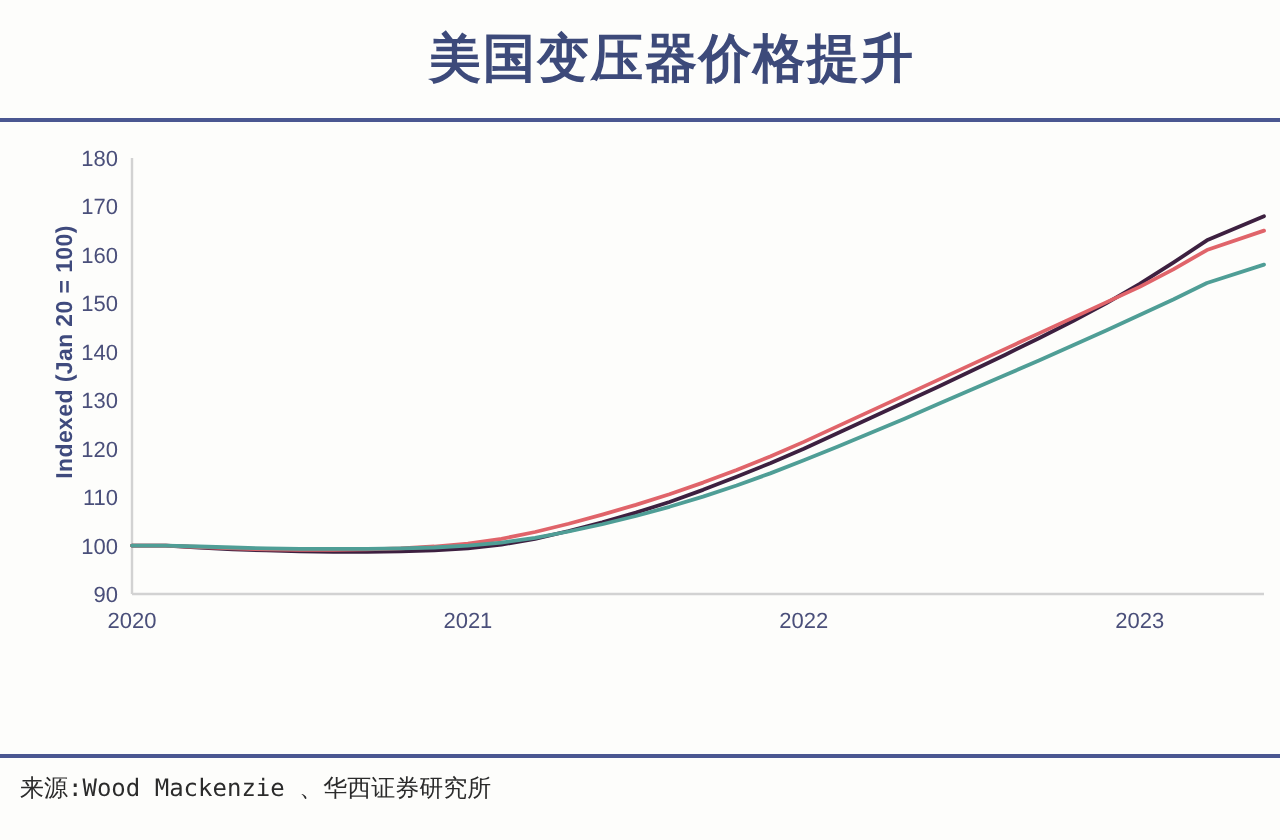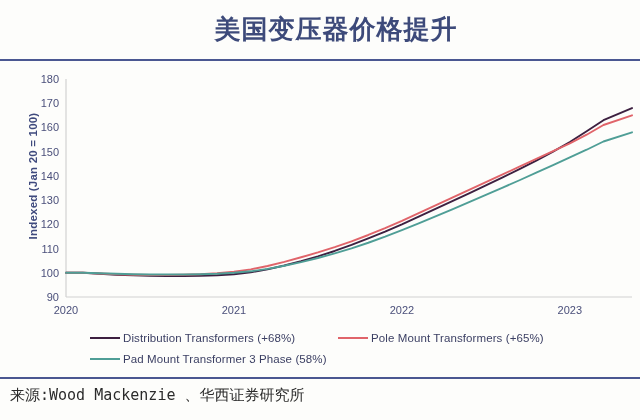--- a/index.html
+++ b/index.html
@@ -106,21 +106,21 @@
     color: #3b3f63;
     letter-spacing: 0.1px;
   }
 
   
   .source {
     position: absolute;
     left: 10px;
     top: 386px;
     font-family: "DejaVu Sans Mono", "Liberation Mono", monospace;
-    font-size: 15px;
+    font-size: 12px;
     color: #2b2b2b;
     letter-spacing: 0;
     white-space: nowrap;
   }
 
   .tick-text {
     font-family: "Liberation Sans", sans-serif;
     font-size: 11px;
     fill: #4a4f7a;
   }
@@ -160,32 +160,18 @@
       <line id="axis-left" x1="66" y1="17" x2="66" y2="235" stroke="#d2d2d2" stroke-width="1.2"></line>
       <line id="axis-bottom" x1="66" y1="235" x2="632" y2="235" stroke="#d2d2d2" stroke-width="1.2"></line>
       <g id="series-paths">
           <path d="M66.00,210.78 L82.80,210.78 L99.59,211.75 L116.39,212.72 L133.18,213.20 L149.98,213.68 L166.77,213.93 L183.57,213.93 L200.36,213.68 L217.16,213.20 L233.95,212.23 L250.75,210.29 L267.54,207.39 L284.34,203.51 L301.13,199.15 L317.93,194.31 L334.72,188.98 L351.52,182.92 L368.31,176.38 L385.11,169.60 L401.91,162.33 L418.70,154.58 L435.50,146.83 L452.29,139.08 L469.09,131.33 L485.88,123.34 L502.68,115.34 L519.47,107.11 L536.27,98.63 L553.06,89.67 L569.86,79.98 L586.65,69.32 L603.45,58.18 L632.00,46.07" fill="none" stroke="#3d2040" stroke-width="1.9" stroke-linejoin="round" stroke-linecap="round"></path>
           <path d="M66.00,210.78 L82.80,210.78 L99.59,211.50 L116.39,212.23 L133.18,212.72 L149.98,212.96 L166.77,212.96 L183.57,212.72 L200.36,212.23 L217.16,211.26 L233.95,209.81 L250.75,207.39 L267.54,204.00 L284.34,199.88 L301.13,195.28 L317.93,190.43 L334.72,185.10 L351.52,179.29 L368.31,172.99 L385.11,166.21 L401.91,158.94 L418.70,151.19 L435.50,143.44 L452.29,135.69 L469.09,127.94 L485.88,120.19 L502.68,112.44 L519.47,104.68 L536.27,96.93 L553.06,89.18 L569.86,81.43 L586.65,72.71 L603.45,63.02 L632.00,53.33" fill="none" stroke="#e0646a" stroke-width="1.9" stroke-linejoin="round" stroke-linecap="round"></path>
           <path d="M66.00,210.78 L82.80,210.78 L99.59,211.26 L116.39,211.75 L133.18,212.23 L149.98,212.47 L166.77,212.47 L183.57,212.47 L200.36,212.23 L217.16,211.75 L233.95,210.78 L250.75,209.32 L267.54,206.90 L284.34,203.75 L301.13,200.12 L317.93,196.00 L334.72,191.40 L351.52,186.31 L368.31,180.74 L385.11,174.69 L401.91,168.15 L418.70,161.36 L435.50,154.34 L452.29,147.32 L469.09,140.05 L485.88,132.78 L502.68,125.52 L519.47,118.25 L536.27,110.74 L553.06,103.23 L569.86,95.48 L586.65,87.73 L603.45,79.49 L632.00,70.29" fill="none" stroke="#4f9e96" stroke-width="1.9" stroke-linejoin="round" stroke-linecap="round"></path>
         </g>
     </svg>
   </div>
 
-  <div class="legend">
-    <div class="legend-item i0">
-      <span class="swatch" style="border-top-color: rgb(61, 32, 64);"></span>
-      <span class="legend-text">Distribution Transformers (+68%)</span>
-    </div>
-    <div class="legend-item i1">
-      <span class="swatch" style="border-top-color: rgb(224, 100, 106);"></span>
-      <span class="legend-text">Pole Mount Transformers (+65%)</span>
-    </div>
-    <div class="legend-item i2">
-      <span class="swatch" style="border-top-color: rgb(79, 158, 150);"></span>
-      <span class="legend-text">Pad Mount Transformer 3 Phase (58%)</span>
-    </div>
-  </div>
 
   <div class="rule bottom"></div>
 
   <div class="source">来源:Wood Mackenzie 、华西证券研究所</div>
 
 </div>
 
 </body></html>

